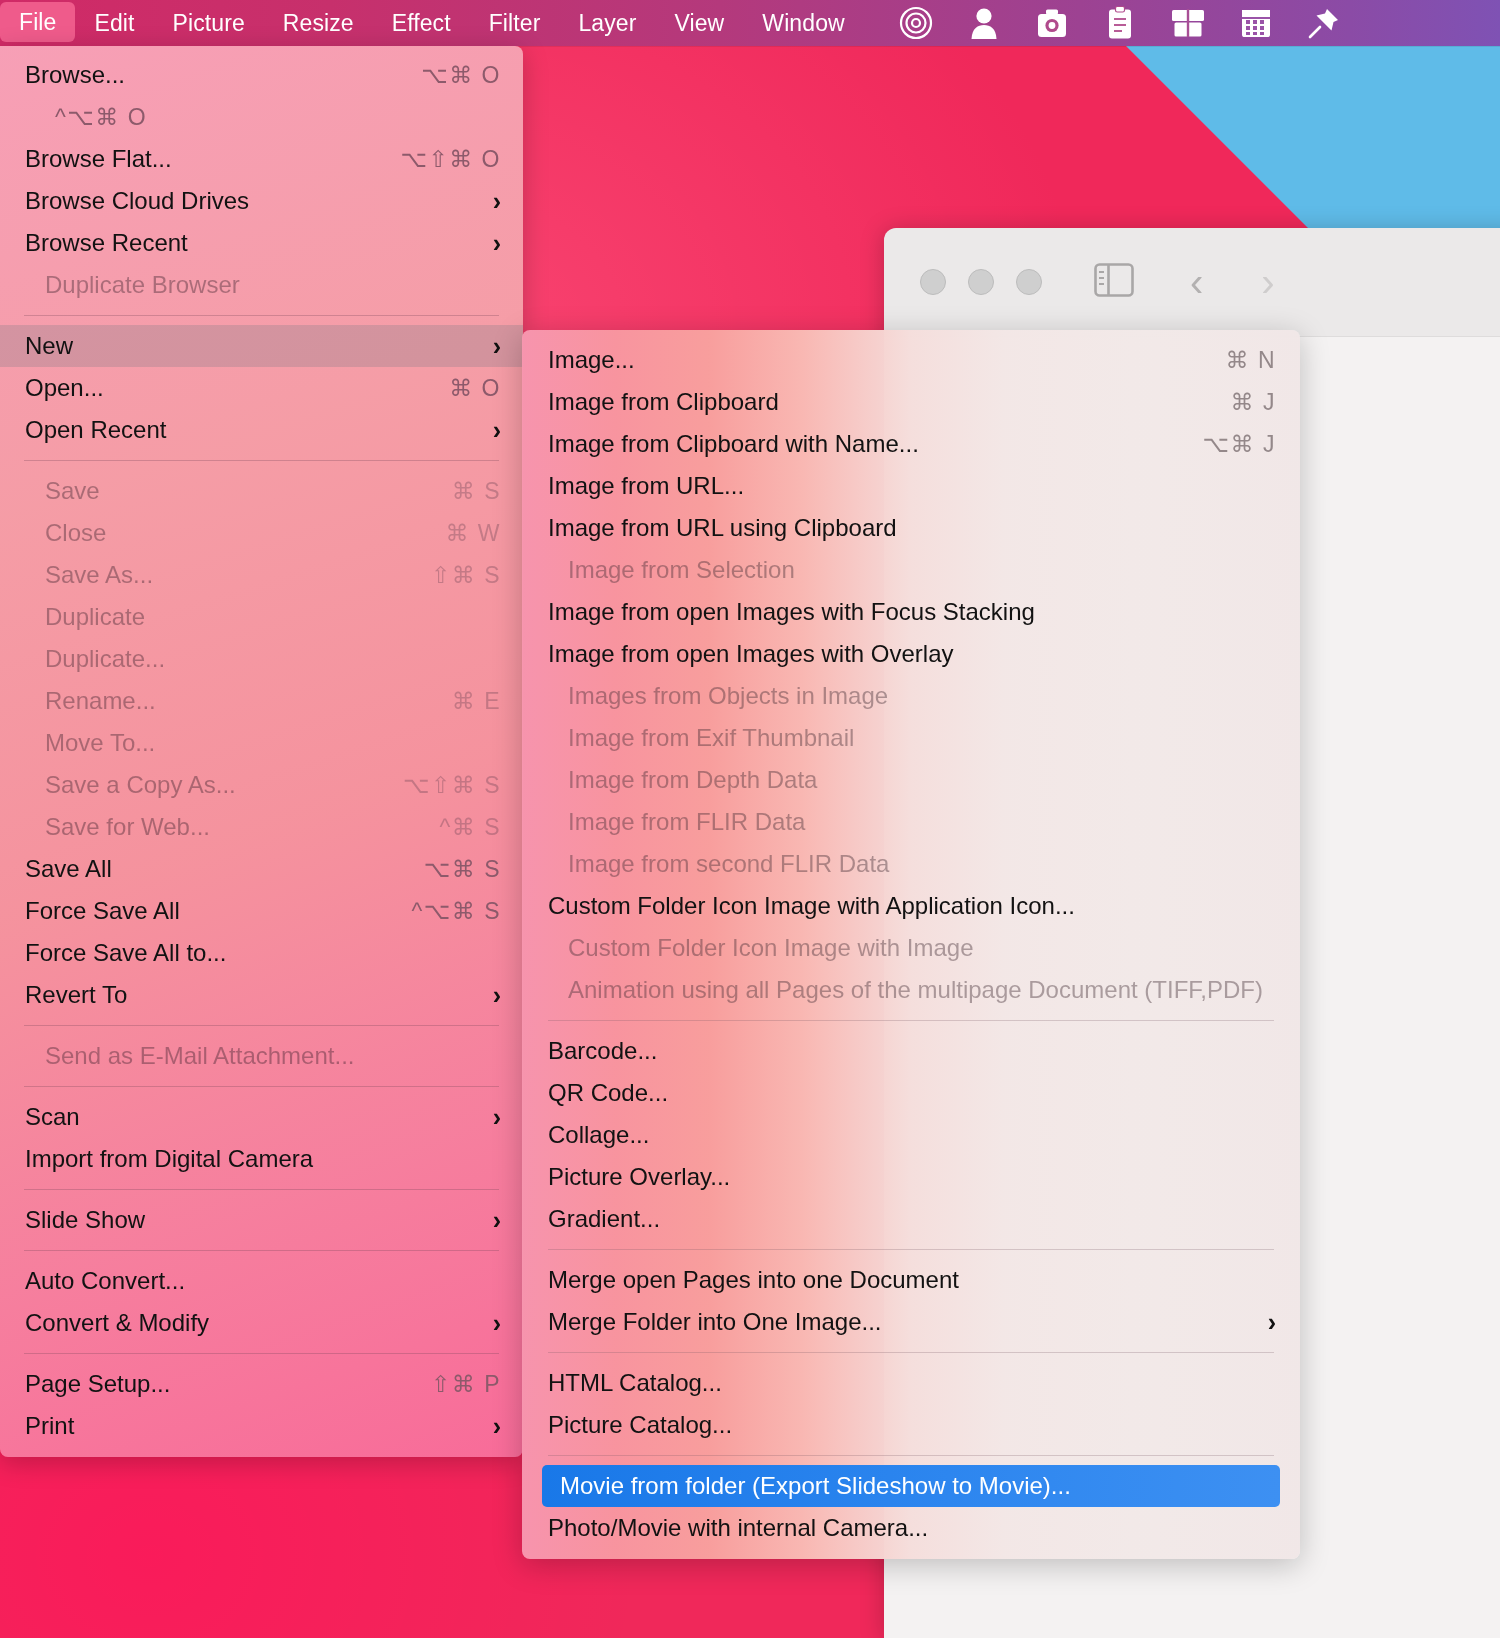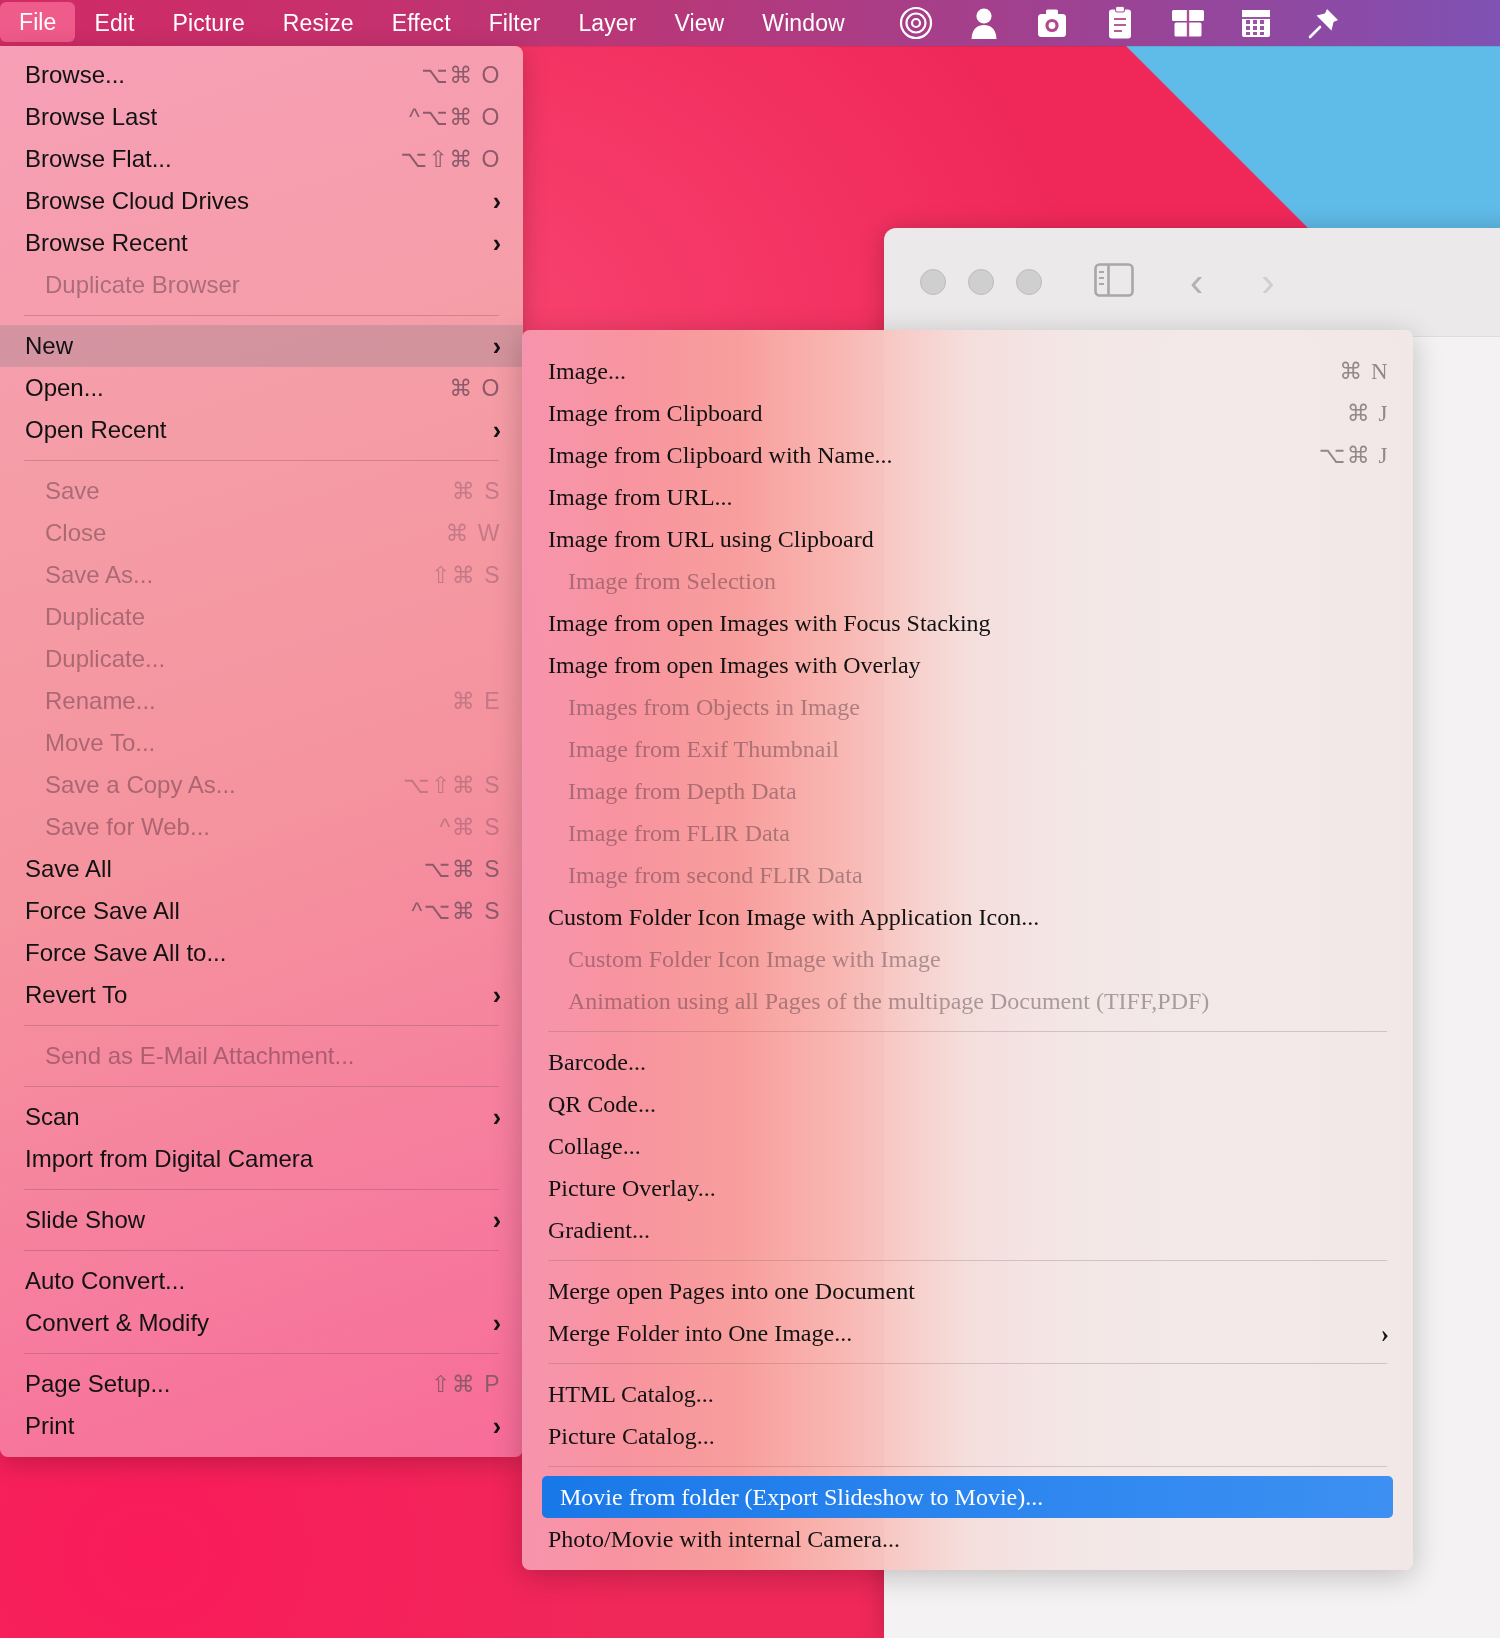--- a/index.html
+++ b/index.html
@@ -138,36 +138,35 @@
   .menu-sep {
     height: 1px;
     margin: 9px 24px;
     background: rgba(120,70,90,0.30);
   }
 
   
   #new-submenu {
     position: absolute;
     left: 522px; top: 330px;
-    width: 891px;
-    padding: 20px 0 10px 0;
+    width: 778px;
+    padding: 9px 0 10px 0;
     background: linear-gradient(90deg,
         rgba(247,150,175,0.98) 0%,
         rgba(248,150,160,0.98) 12%,
         rgba(248,160,158,0.98) 24%,
         rgba(249,186,180,0.98) 36%,
         rgba(245,222,220,0.985) 50%,
         rgba(243,231,230,0.985) 62%,
         rgba(242,233,232,0.985) 80%,
         rgba(241,231,231,0.985) 100%);
     border-radius: 8px;
     box-shadow: 0 6px 30px rgba(0,0,0,0.22);
     z-index: 50;
     overflow: hidden;
-    font-family: Liberation Serif, serif;
   }
   #new-submenu .menu-row { padding: 0 24px 0 26px; }
   #new-submenu .menu-row .shortcut { color: #94888a; }
   #new-submenu .menu-row.disabled .label { color: rgba(60,40,48,0.40); }
   #new-submenu .menu-sep { background: rgba(120,90,100,0.26); margin: 9px 26px; }
   #new-submenu .menu-row.selected {
     background: linear-gradient(90deg, #1978e8 0%, #2d86ef 55%, #3d90f2 100%);
     border-radius: 5px;
     margin: 0 20px;
     padding-left: 18px;
@@ -277,21 +276,20 @@
     </span>
   </div>
 </div>
 
 <div id="file-menu">
     <div class="menu-row">
       <span class="label">Browse...</span>
       <span class="shortcut">⌥⌘ O</span>
     </div>
     <div class="menu-row">
-      <span class="label">Browse Last</span>
       <span class="shortcut">^⌥⌘ O</span>
     </div>
     <div class="menu-row">
       <span class="label">Browse Flat...</span>
       <span class="shortcut">⌥⇧⌘ O</span>
     </div>
     <div class="menu-row">
       <span class="label">Browse Cloud Drives</span>
       <span class="submenu-arrow">›</span>
     </div>

